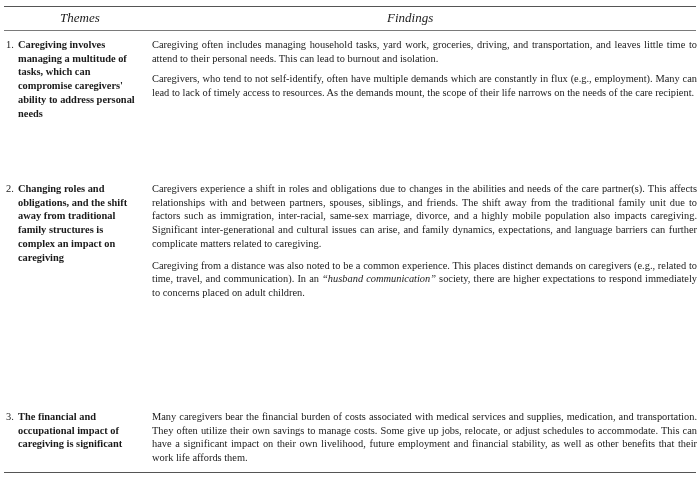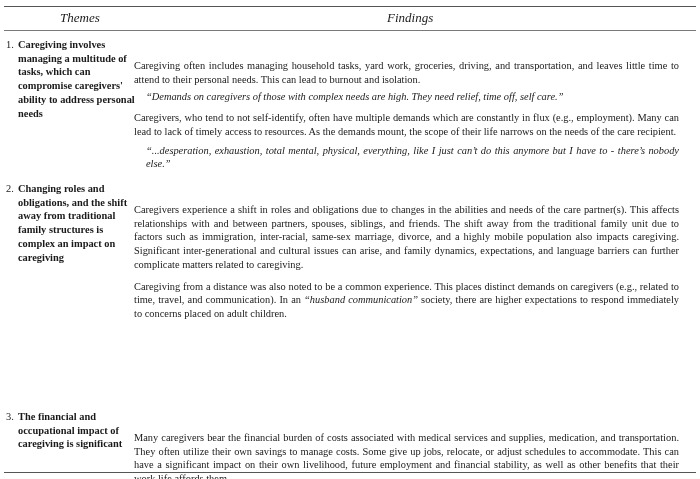--- a/index.html
+++ b/index.html
@@ -11,43 +11,41 @@
     .rule { position: absolute; left: 4px; width: 692px; height: 0; border-top: 1.4px solid #555; }
     .rule.top { top: 6px; }
     .rule.head { top: 30px; border-top-width: 1px; border-top-color: #7a7a7a; }
     .rule.bottom { top: 472px; }
     .hdr { position: absolute; top: 11px; font-style: italic; font-size: 13px; }
     .hdr.themes { left: 60px; }
     .hdr.findings { left: 387px; }
     .theme { position: absolute; left: 6px; width: 136px; }
     .theme .num { position: absolute; left: 0; top: 0; }
     .theme .txt { margin-left: 12px; font-weight: bold; }
-    .finding { position: absolute; left: 134px; width: 545px; text-align: justify; margin-top: 21px; }
+    .finding { position: absolute; left: 152px; width: 545px; text-align: justify; }
     .finding p { margin: 0; }
     .quote { font-style: italic; margin-left: 12px !important; }
     .inline-italic { font-style: italic; }
   </style>
 </head>
 <body>
 
 <div>
   <div class="rule top"></div>
   <div class="hdr themes">Themes</div>
   <div class="hdr findings">Findings</div>
   <div class="rule head"></div>
 
   <div class="theme" style="top:38px">
     <span class="num">1.</span>
     <div class="txt">Caregiving involves managing a multitude of tasks, which can compromise caregivers' ability to address personal needs</div>
   </div>
   <div class="finding" style="top:38px">
     <p>Caregiving often includes managing household tasks, yard work, groceries, driving, and transportation, and leaves little time to attend to their personal needs. This can lead to burnout and isolation.</p>
-    <p class="quote" style="margin-top:4px">“Demands on caregivers of those with complex needs are high. They need relief, time off, self care.”</p>
     <p style="margin-top:7px">Caregivers, who tend to not self-identify, often have multiple demands which are constantly in flux (e.g., employment).  Many can lead to lack of timely access to resources.  As the demands mount, the scope of their life narrows on the needs of the care recipient.</p>
-    <p class="quote" style="margin-top:5px">“...desperation, exhaustion, total mental, physical, everything, like I just can’t do this anymore but I have to - there’s nobody else.”</p>
   </div>
 
   <div class="theme" style="top:182px">
     <span class="num">2.</span>
     <div class="txt">Changing roles and obligations, and the shift away from traditional family structures is complex an impact on caregiving</div>
   </div>
   <div class="finding" style="top:182px">
     <p>Caregivers experience a shift in roles and obligations due to changes in the abilities and needs of the care partner(s). This affects relationships with and between partners, spouses, siblings, and friends. The shift away from the traditional family unit due to factors such as immigration, inter-racial, same-sex marriage, divorce, and a highly mobile population also impacts caregiving. Significant inter-generational and cultural issues can arise, and family dynamics, expectations, and language barriers can further complicate matters related to caregiving.</p>
     <p style="margin-top:8px"><span>Caregiving from a distance was also noted to be a common experience. This places distinct demands on caregivers (e.g., related to time, travel, and communication). In an </span><span class="inline-italic">“husband communication”</span><span> society, there are higher expectations to respond immediately to concerns placed on adult children.</span></p>
   </div>

